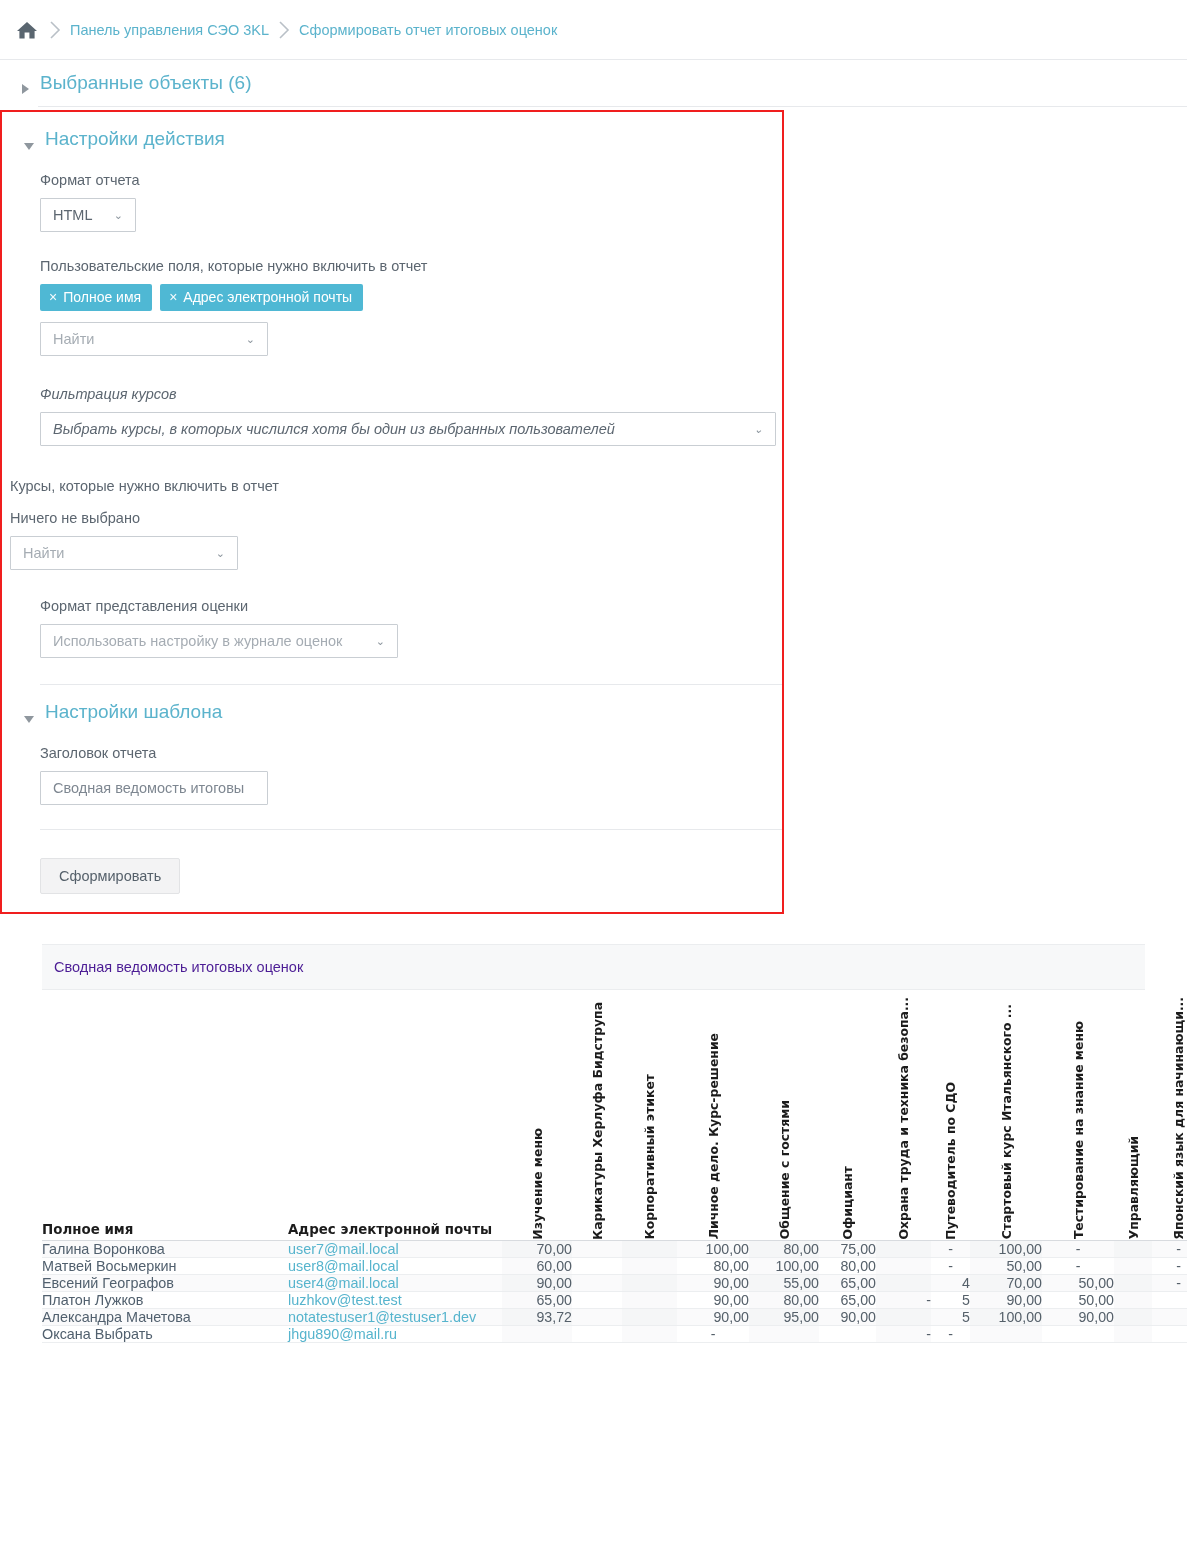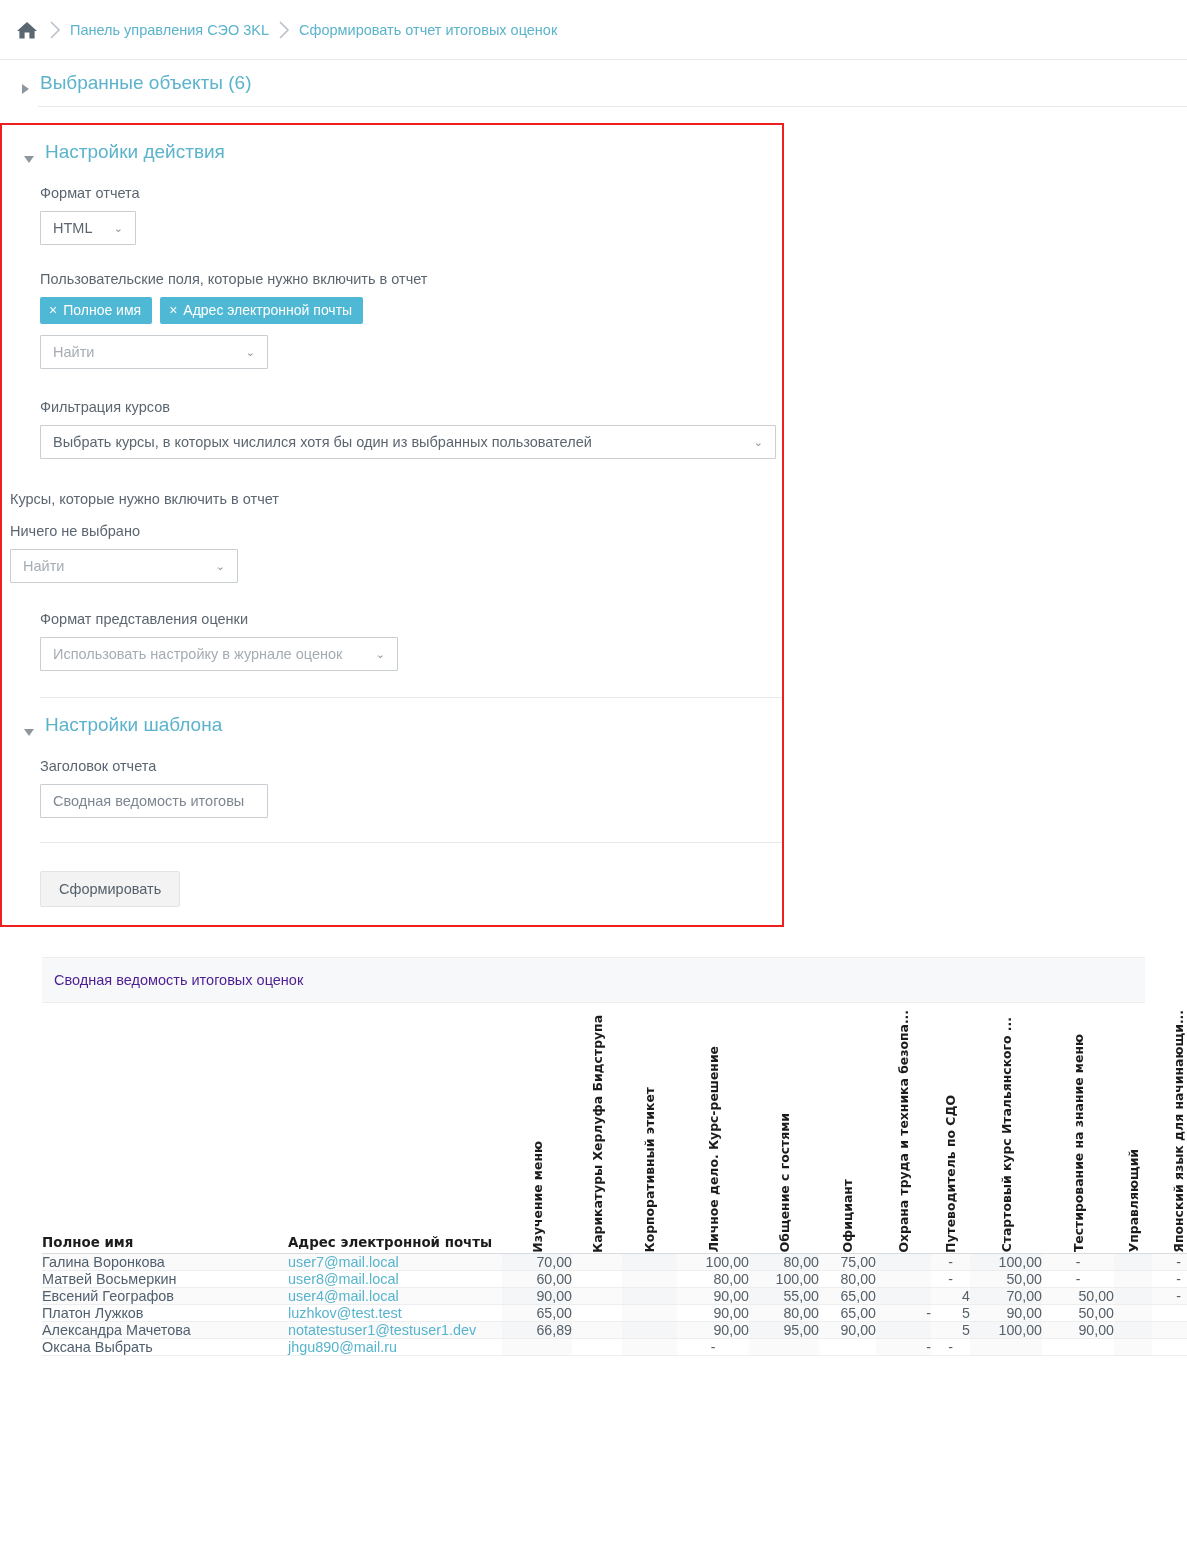--- a/index.html
+++ b/index.html
@@ -63,21 +63,21 @@
 
   .selected-objects { height: 46px; display:flex; align-items:center; }
   .hr-light { height:1px; background:#e7e9ec; margin-left:38px; }
 
   
   .redbox {
     position: relative;
     border: 2px solid #f01e1e;
     border-right-width: 2px;
     width: 784px;
-    margin-top: 16px;
+    margin-top: 3px;
   }
   .redbox-inner { padding-top: 8px; }
 
   .field-block { padding-left: 38px; }
   .field-label {
     font-size: 14.5px;
     color: #5c6670;
     margin: 0 0 10px 0;
     font-weight: 400;
   }
@@ -260,21 +260,21 @@
           <span>Адрес электронной почты</span>
         </span>
       </div>
       <div class="selectbox sel-find placeholder">
         <span>Найти</span>
         <span class="chev">⌄</span>
       </div>
     </div>
 
     
-    <div class="field-block" style="padding-top:30px;">
+    <div class="field-block" style="padding-top:30px;font-style:italic;">
       <p class="field-label">Фильтрация курсов</p>
       <div class="selectbox sel-wide">
         <span>Выбрать курсы, в которых числился хотя бы один из выбранных пользователей</span>
         <span class="chev">⌄</span>
       </div>
     </div>
 
     
     <div class="field-block" style="padding-top:32px;padding-left:8px;">
       <p class="field-label">Курсы, которые нужно включить в отчет</p>
@@ -438,21 +438,21 @@
           <td class="num dash shade">-</td>
           <td class="num">5</td>
           <td class="num shade">90,00</td>
           <td class="num">50,00</td>
           <td class="num shade"></td>
           <td class="num"></td>
         </tr>
         <tr class="odd">
           <td class="name">Александра Мачетова</td>
           <td class="email"><a href="#">notatestuser1@testuser1.dev</a></td>
-          <td class="num shade">66,89</td>
+          <td class="num shade">93,72</td>
           <td class="num"></td>
           <td class="num shade"></td>
           <td class="num">90,00</td>
           <td class="num shade">95,00</td>
           <td class="num">90,00</td>
           <td class="num shade"></td>
           <td class="num">5</td>
           <td class="num shade">100,00</td>
           <td class="num">90,00</td>
           <td class="num shade"></td>

